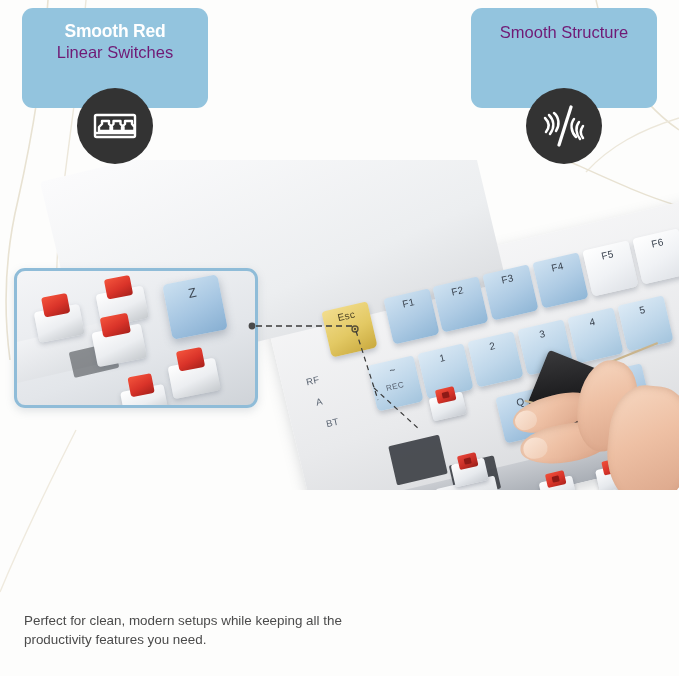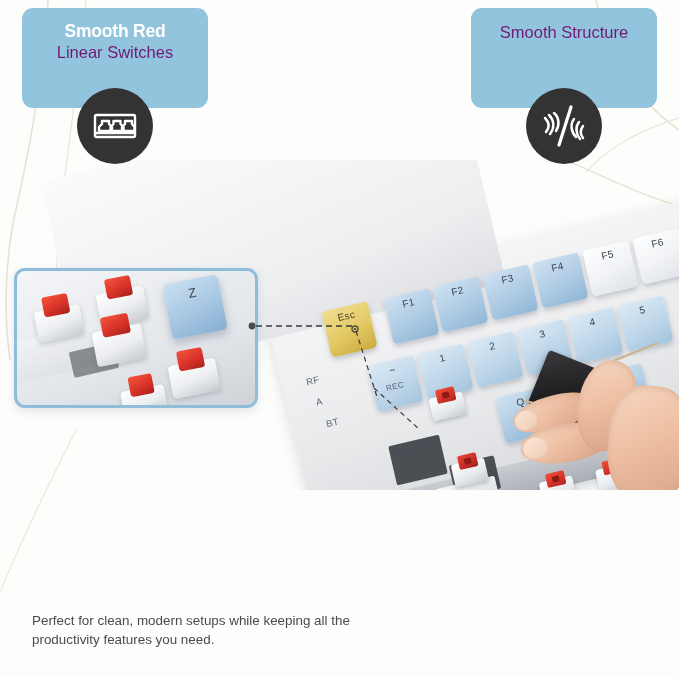--- a/index.html
+++ b/index.html
@@ -180,21 +180,21 @@
   .hl-line{
     font-size:33px;line-height:37px;color:#2b2b2b;
     font-weight:300;letter-spacing:.5px;white-space:nowrap;
   }
   .hl-em{color:#dba53c;font-weight:bold;letter-spacing:0px;}
   .hl-rule{
     display:inline-block;width:74px;height:3px;background:#2b2b2b;
     vertical-align:5px;margin-left:7px;
   }
   .body-copy{
-    position:absolute;left:32px;top:611px;width:348px;z-index:4;
+    position:absolute;left:24px;top:611px;width:348px;z-index:4;
     font-size:13.4px;line-height:19px;color:#4b4b4b;font-weight:400;
   }
 </style>
 </head>
 <body>
 
 <div id="stage">
 
   <svg class="bg-lines" width="679" height="676" viewBox="0 0 679 676">
     <path d="M 48 0 C 44 60 36 120 18 200 C 6 250 2 300 10 360" fill="none" stroke="#e8e2d2" stroke-width="1.6"></path>

